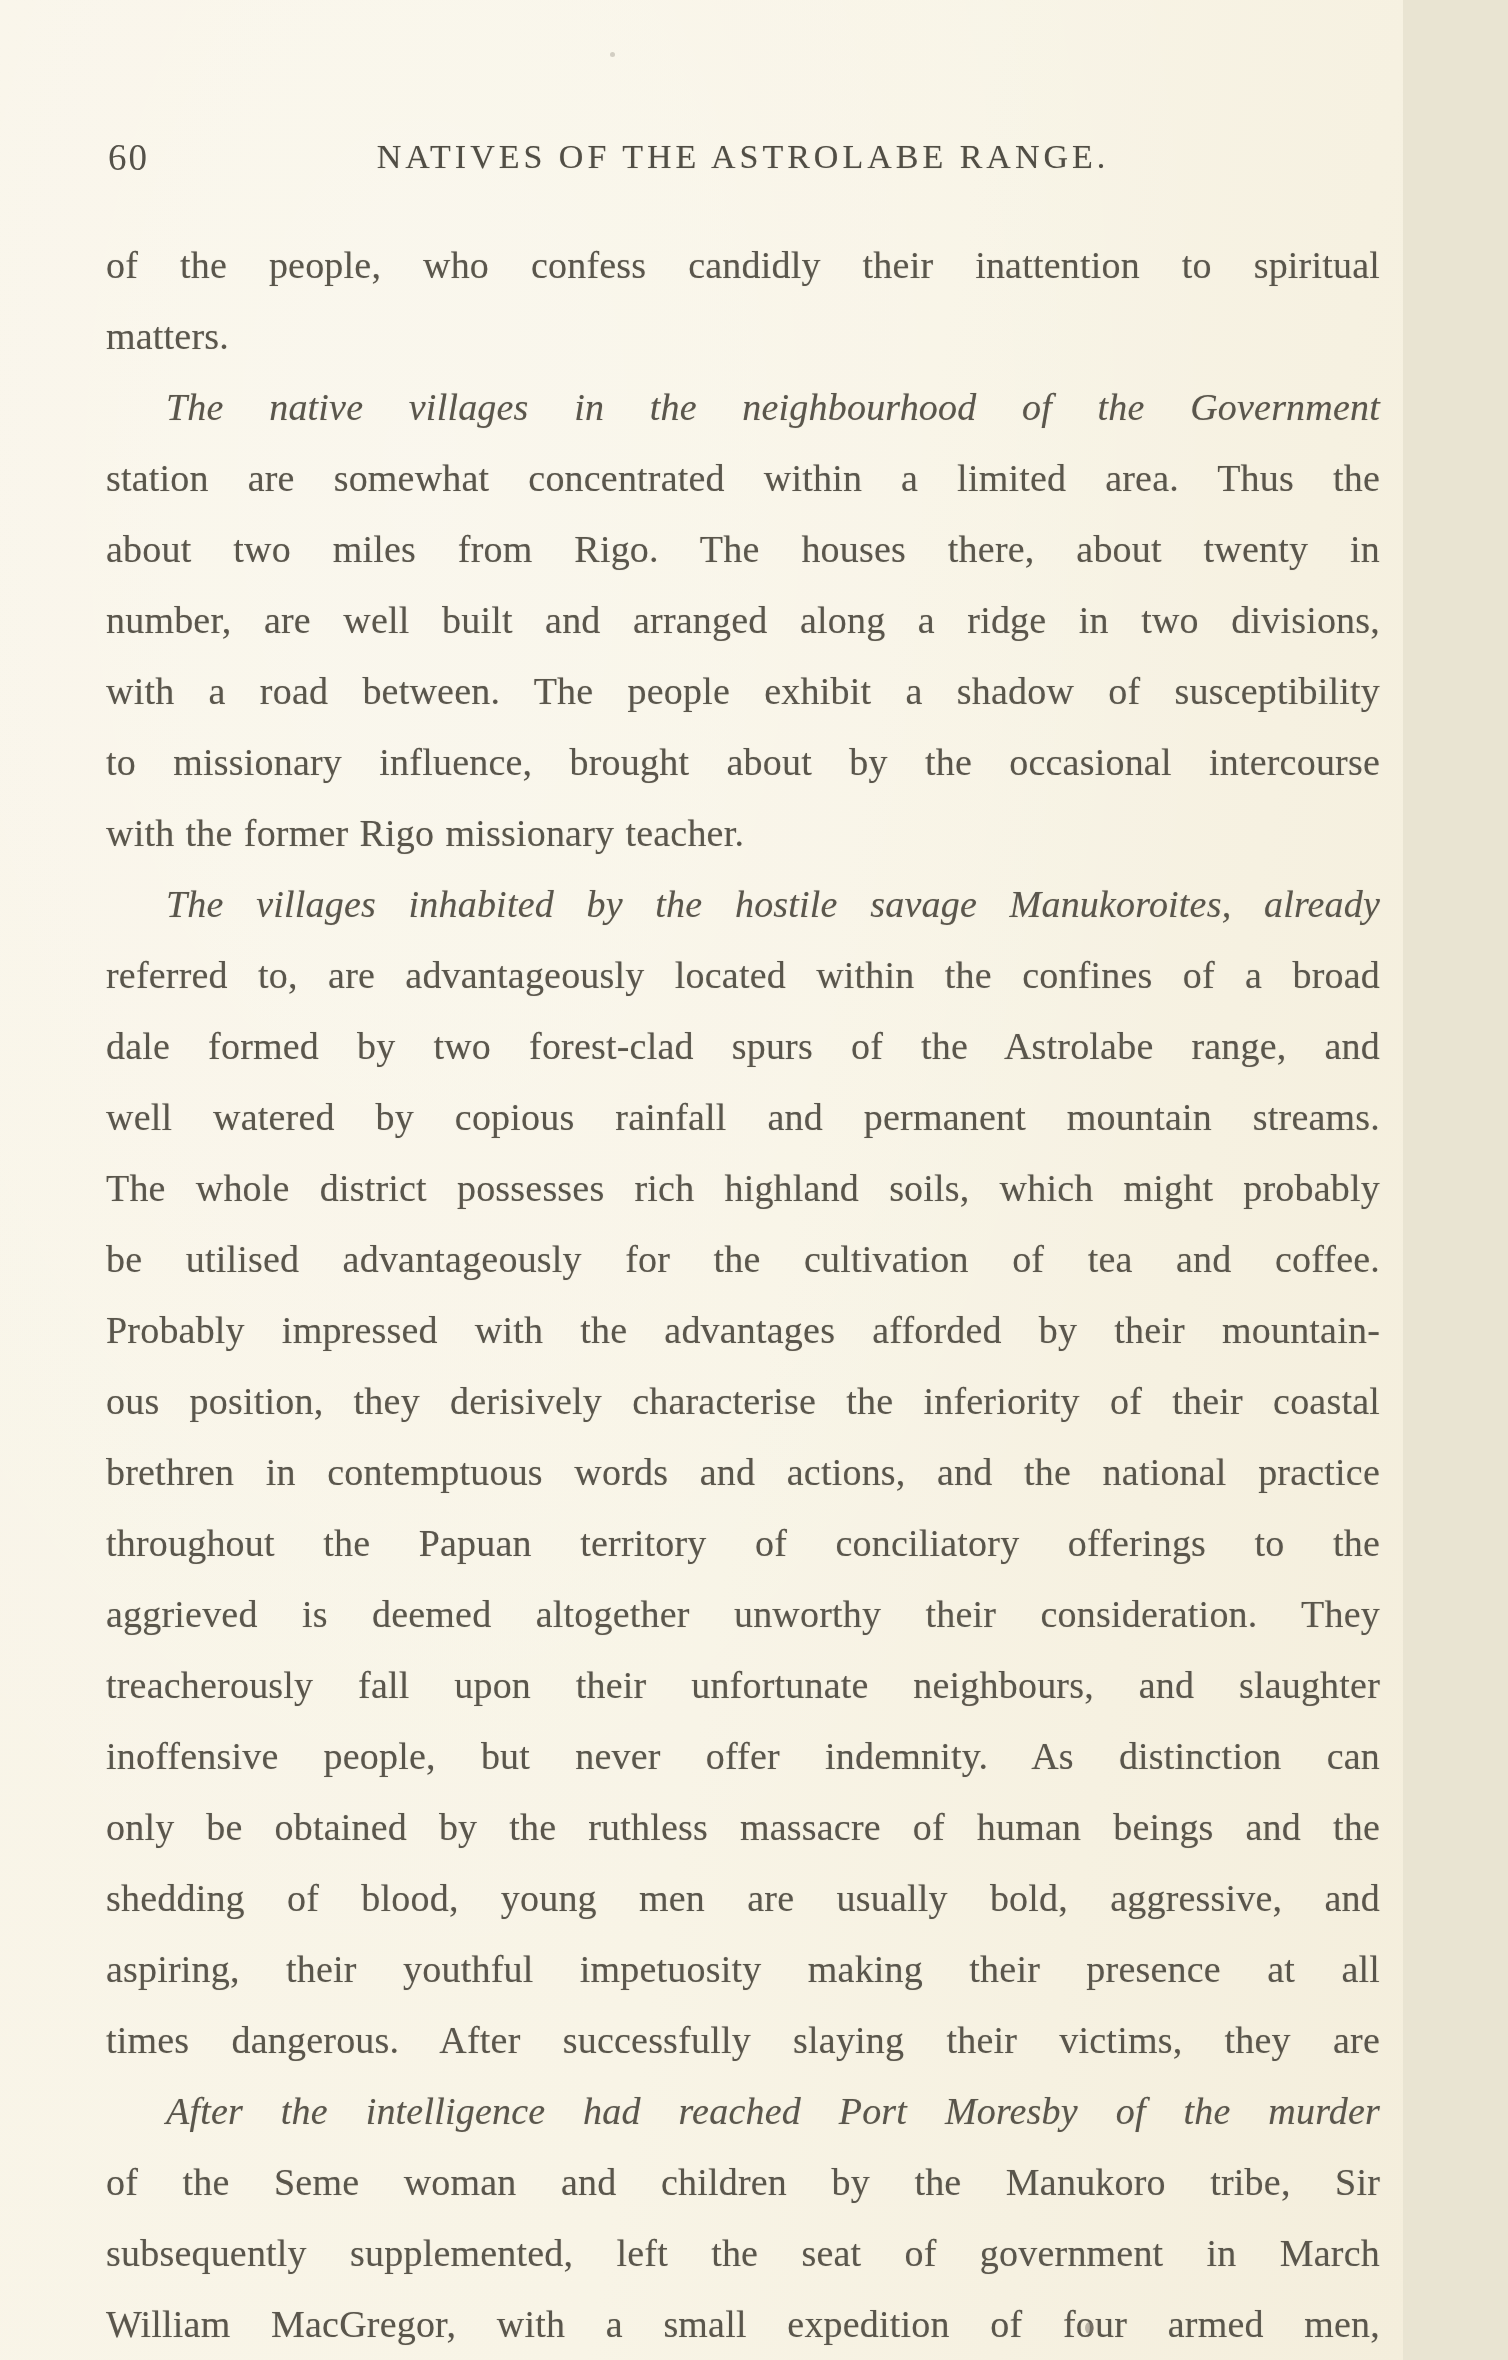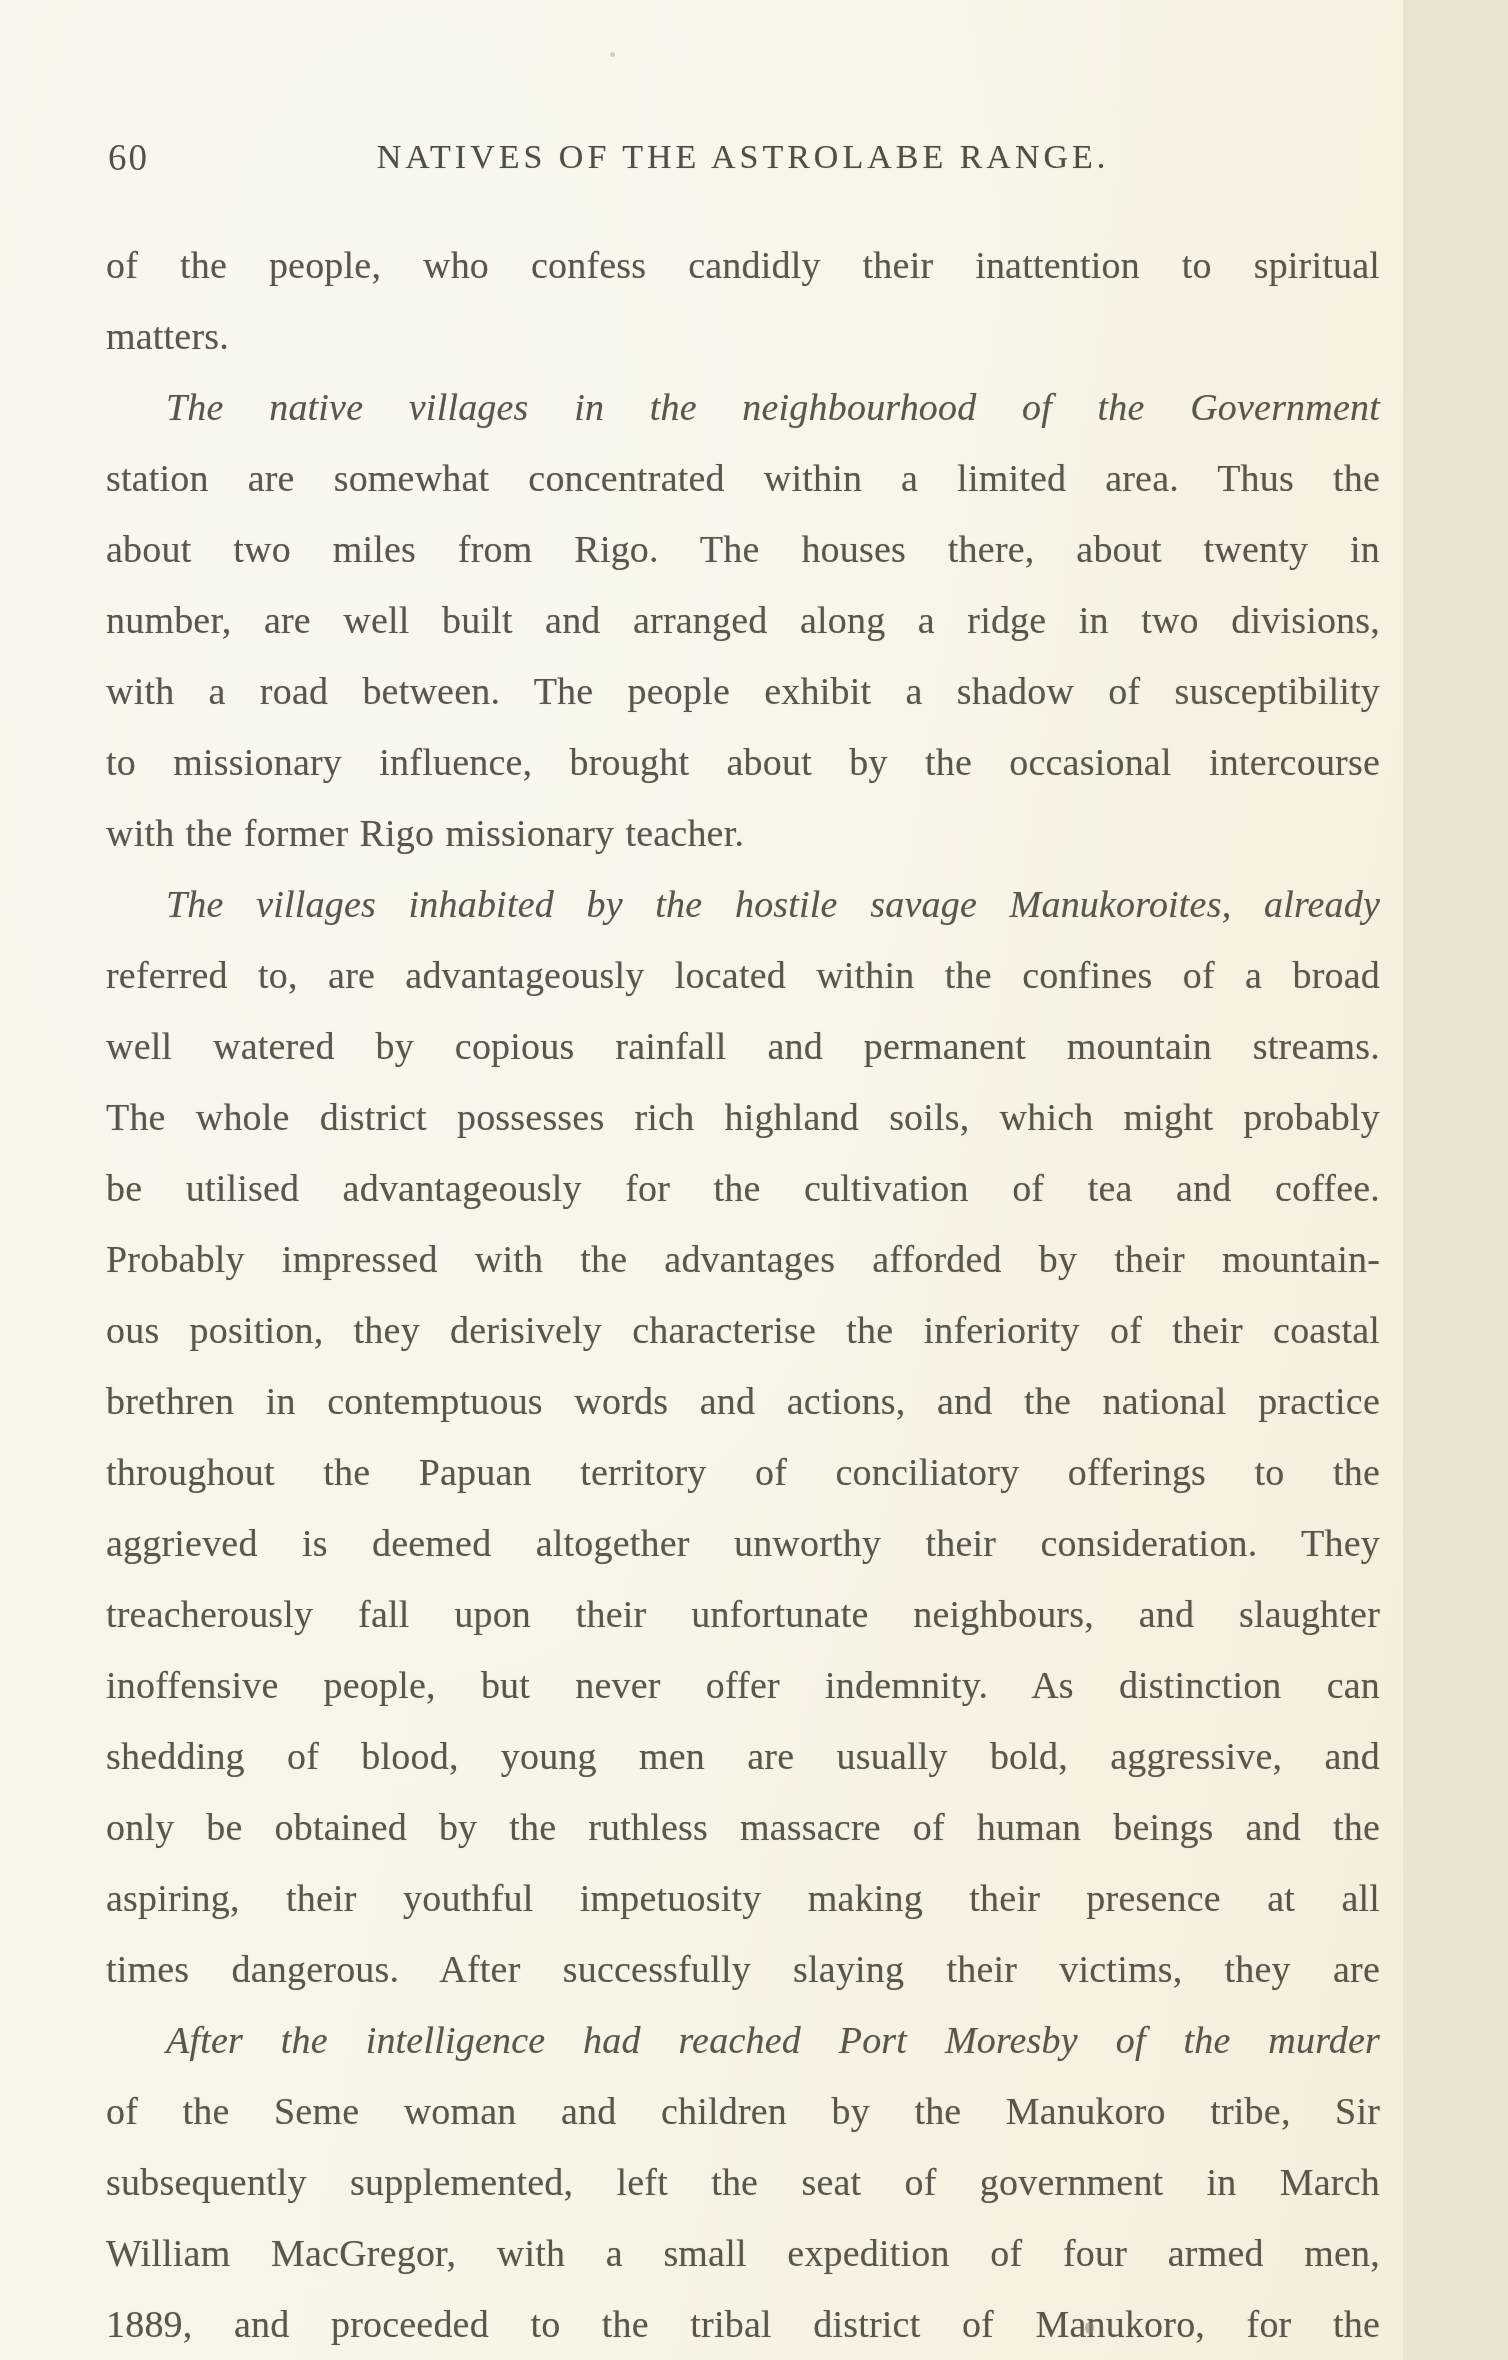--- a/index.html
+++ b/index.html
@@ -87,32 +87,33 @@
       <div class="line para-end">matters.</div>
       <div class="line indent">The native villages in the neighbourhood of the Government</div>
       <div class="line">station are somewhat concentrated within a limited area.  Thus the</div>
       <div class="line">about two miles from Rigo.  The houses there, about twenty in</div>
       <div class="line">number, are well built and arranged along a ridge in two divisions,</div>
       <div class="line">with a road between.  The people exhibit a shadow of susceptibility</div>
       <div class="line">to missionary influence, brought about by the occasional intercourse</div>
       <div class="line para-end">with the former Rigo missionary teacher.</div>
       <div class="line indent">The villages inhabited by the hostile savage Manukoroites, already</div>
       <div class="line">referred to, are advantageously located within the confines of a broad</div>
+      <div class="line">dale formed by two forest-clad spurs of the Astrolabe range, and</div>
       <div class="line">well watered by copious rainfall and permanent mountain streams.</div>
       <div class="line">The whole district possesses rich highland soils, which might probably</div>
       <div class="line">be utilised advantageously for the cultivation of tea and coffee.</div>
       <div class="line">Probably impressed with the advantages afforded by their mountain-</div>
       <div class="line">ous position, they derisively characterise the inferiority of their coastal</div>
       <div class="line">brethren in contemptuous words and actions, and the national practice</div>
       <div class="line">throughout the Papuan territory of conciliatory offerings to the</div>
       <div class="line">aggrieved is deemed altogether unworthy their consideration.  They</div>
       <div class="line">treacherously fall upon their unfortunate neighbours, and slaughter</div>
       <div class="line">inoffensive people, but never offer indemnity.  As distinction can</div>
+      <div class="line">only be obtained by the ruthless massacre of human beings and the</div>
       <div class="line">shedding of blood, young men are usually bold, aggressive, and</div>
-      <div class="line">only be obtained by the ruthless massacre of human beings and the</div>
       <div class="line">aspiring, their youthful impetuosity making their presence at all</div>
       <div class="line">times dangerous.  After successfully slaying their victims, they are</div>
       <div class="line indent">After the intelligence had reached Port Moresby of the murder</div>
       <div class="line">of the Seme woman and children by the Manukoro tribe, Sir</div>
       <div class="line">subsequently supplemented, left the seat of government in March</div>
       <div class="line">William MacGregor, with a small expedition of four armed men,</div>
       <div class="line">1889, and proceeded to the tribal district of Manukoro, for the</div>
     </div>
 
   <div class="speck s1"></div>

